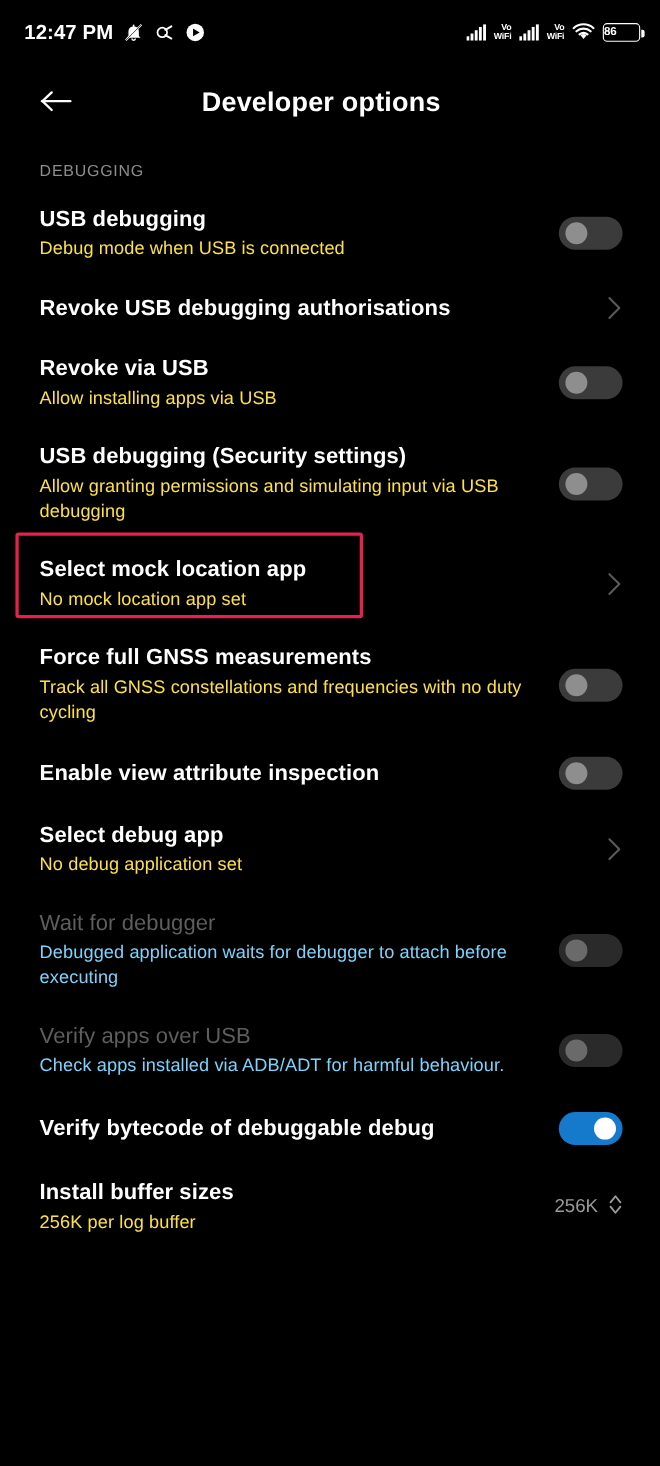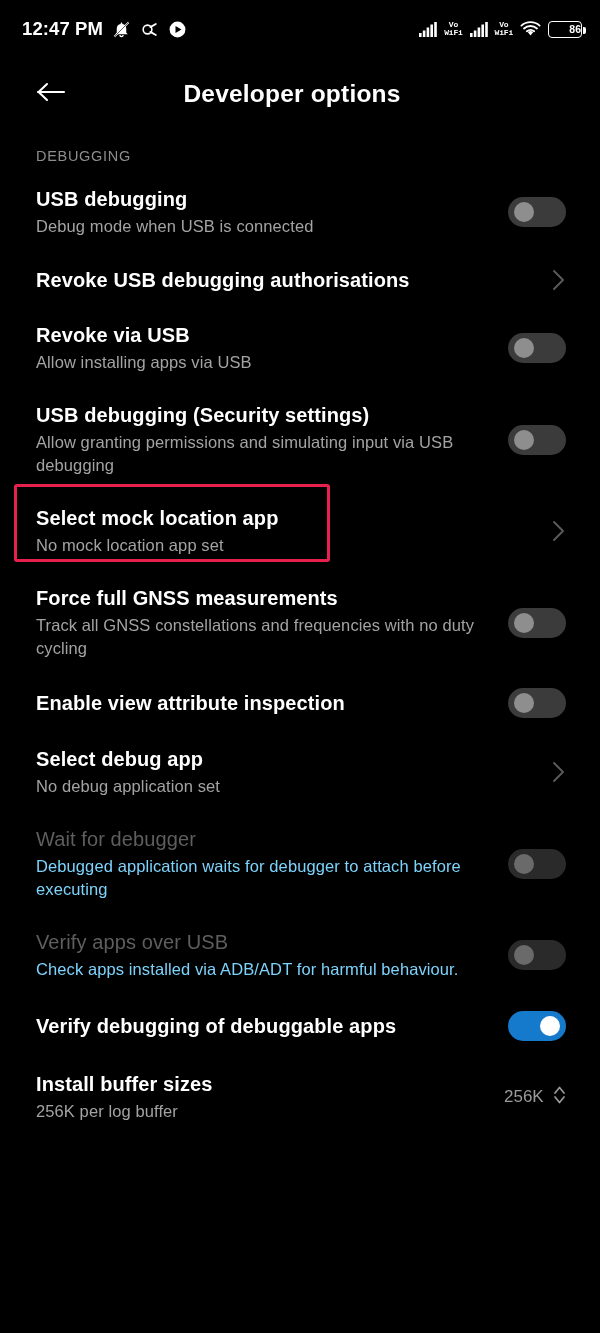--- a/index.html
+++ b/index.html
@@ -17,25 +17,25 @@
     display:flex; align-items:center;
     padding:0 18px 0 22px;
     color:#fff;
   }
   .sb-left { display:flex; align-items:center; gap:9px; }
   .sb-clock { font-size:18.5px; font-weight:700; letter-spacing:.1px; }
   .sb-right { margin-left:auto; display:flex; align-items:center; gap:7px; }
   .sb-icon { display:flex; align-items:center; }
   .vowifi {
     font-size:8px; font-weight:700; line-height:8.4px;
-    text-align:center; letter-spacing:-.2px;font-family:Liberation Mono, monospace;
+    text-align:right; letter-spacing:-.2px;
   }
   .batt {
     width:34px; height:17px; border:1.8px solid #fff; border-radius:4px;
-    display:flex; align-items:center; justify-content:flex-end;
+    display:flex; align-items:center; justify-content:flex-start;
     position:relative;
   }
   .batt::after {
     content:""; position:absolute; right:-4.5px; top:5px;
     width:2.6px; height:7px; background:#fff; border-radius:0 2px 2px 0;
   }
   .batt span { font-size:10.5px; font-weight:700; }
 
   
   .appbar {
@@ -65,21 +65,21 @@
     display:flex; align-items:center;
     padding:14px 24px 14px 36px;
     min-height:62px;
   }
   .row-text { flex:1 1 auto; padding-right:12px; max-width:468px; }
   .row-title {
     color:#ffffff; font-size:20px; font-weight:700; line-height:27px;
     letter-spacing:.1px;
   }
   .row-sub {
-    color:#a3a3a3; font-size:16.5px; line-height:23px; margin-top:2px;
+    color:#fde047; font-size:16.5px; line-height:23px; margin-top:2px;
     letter-spacing:.1px;
   }
   .row.dim .row-title { color:#5e5e5e; font-weight:400; }
   .row.dim .row-sub { color:#7dd3fc; }
   .row.nosub { min-height:56px; }
 
   
   .ctrl { flex:0 0 auto; display:flex; align-items:center; justify-content:flex-end; min-width:62px; }
 
   
@@ -326,21 +326,21 @@
     </div>
     <div class="ctrl">
       <div class="toggle dim">
           <div class="knob"></div>
         </div>
     </div>
   </div>
 
   <div class="row">
     <div class="row-text">
-      <div class="row-title">Verify debugging of debuggable apps</div>
+      <div class="row-title">Verify bytecode of debuggable debug</div>
     </div>
     <div class="ctrl">
       <div class="toggle on">
           <div class="knob"></div>
         </div>
     </div>
   </div>
 
   <div class="row">
     <div class="row-text">

